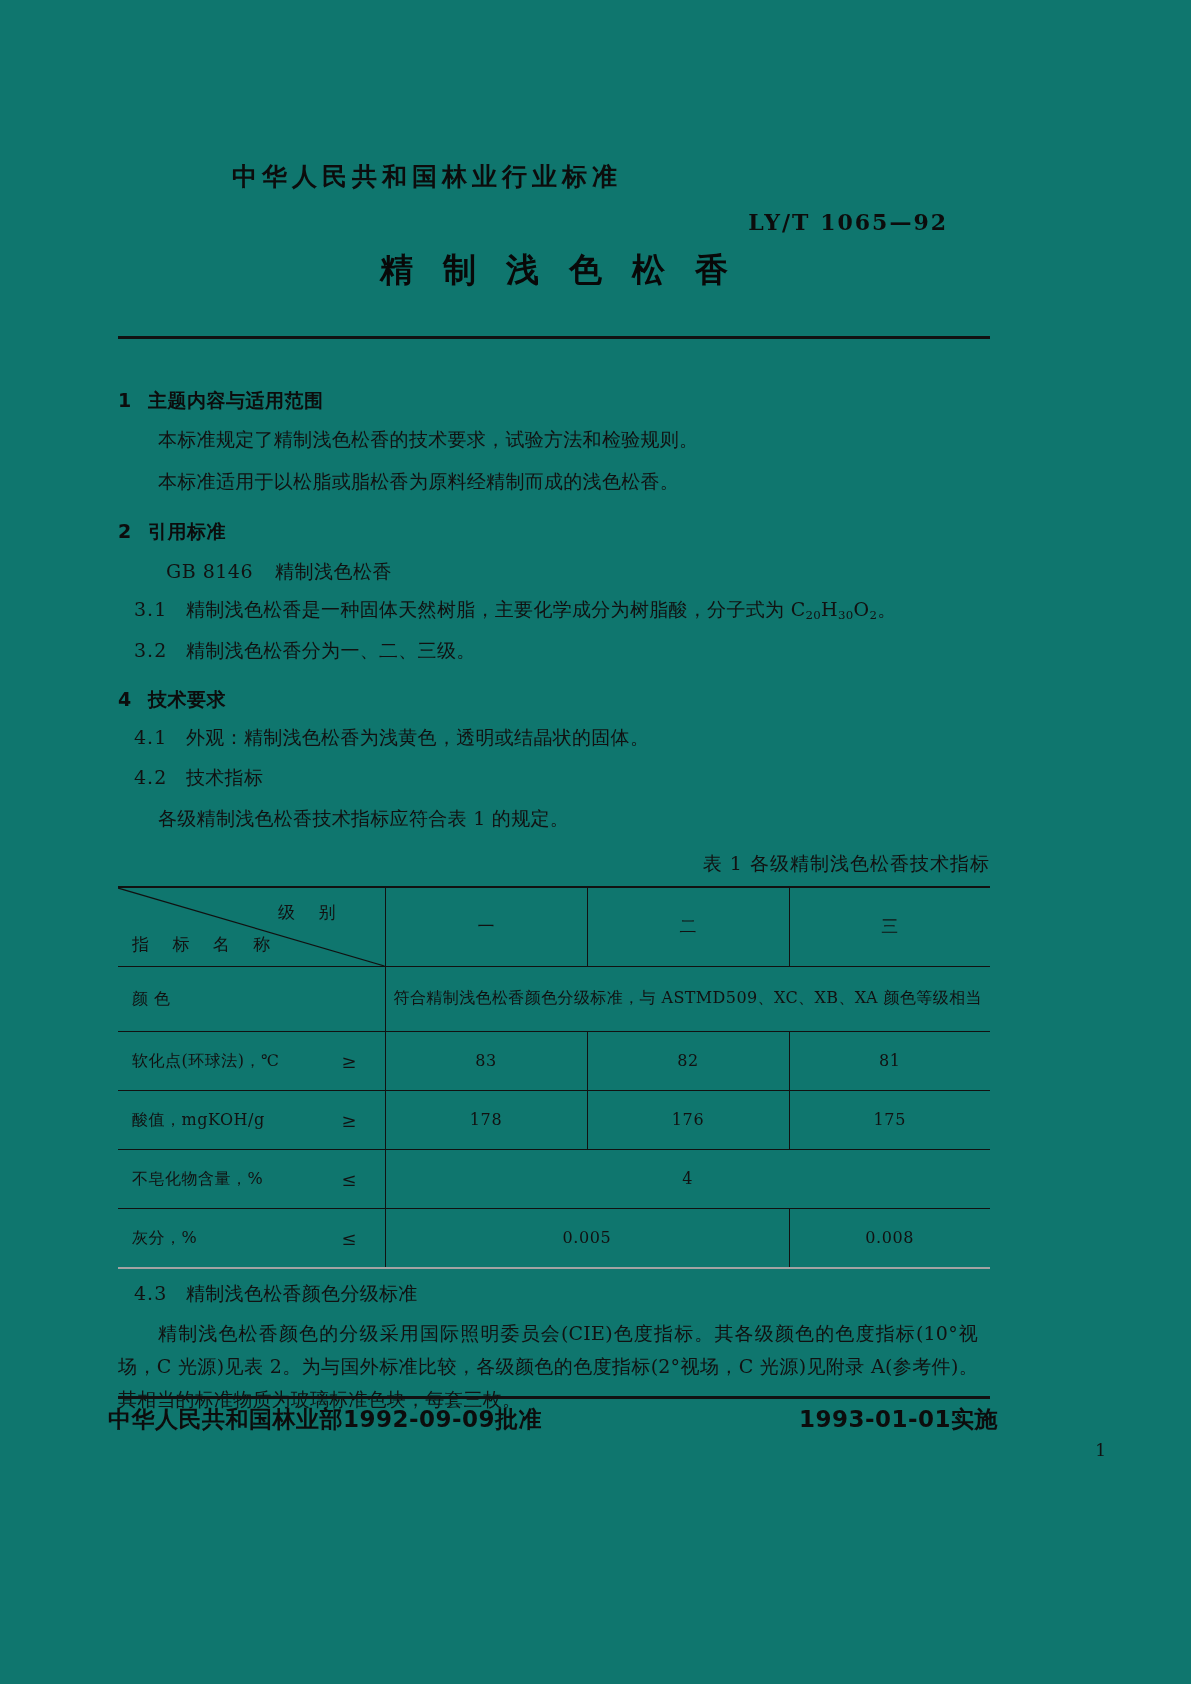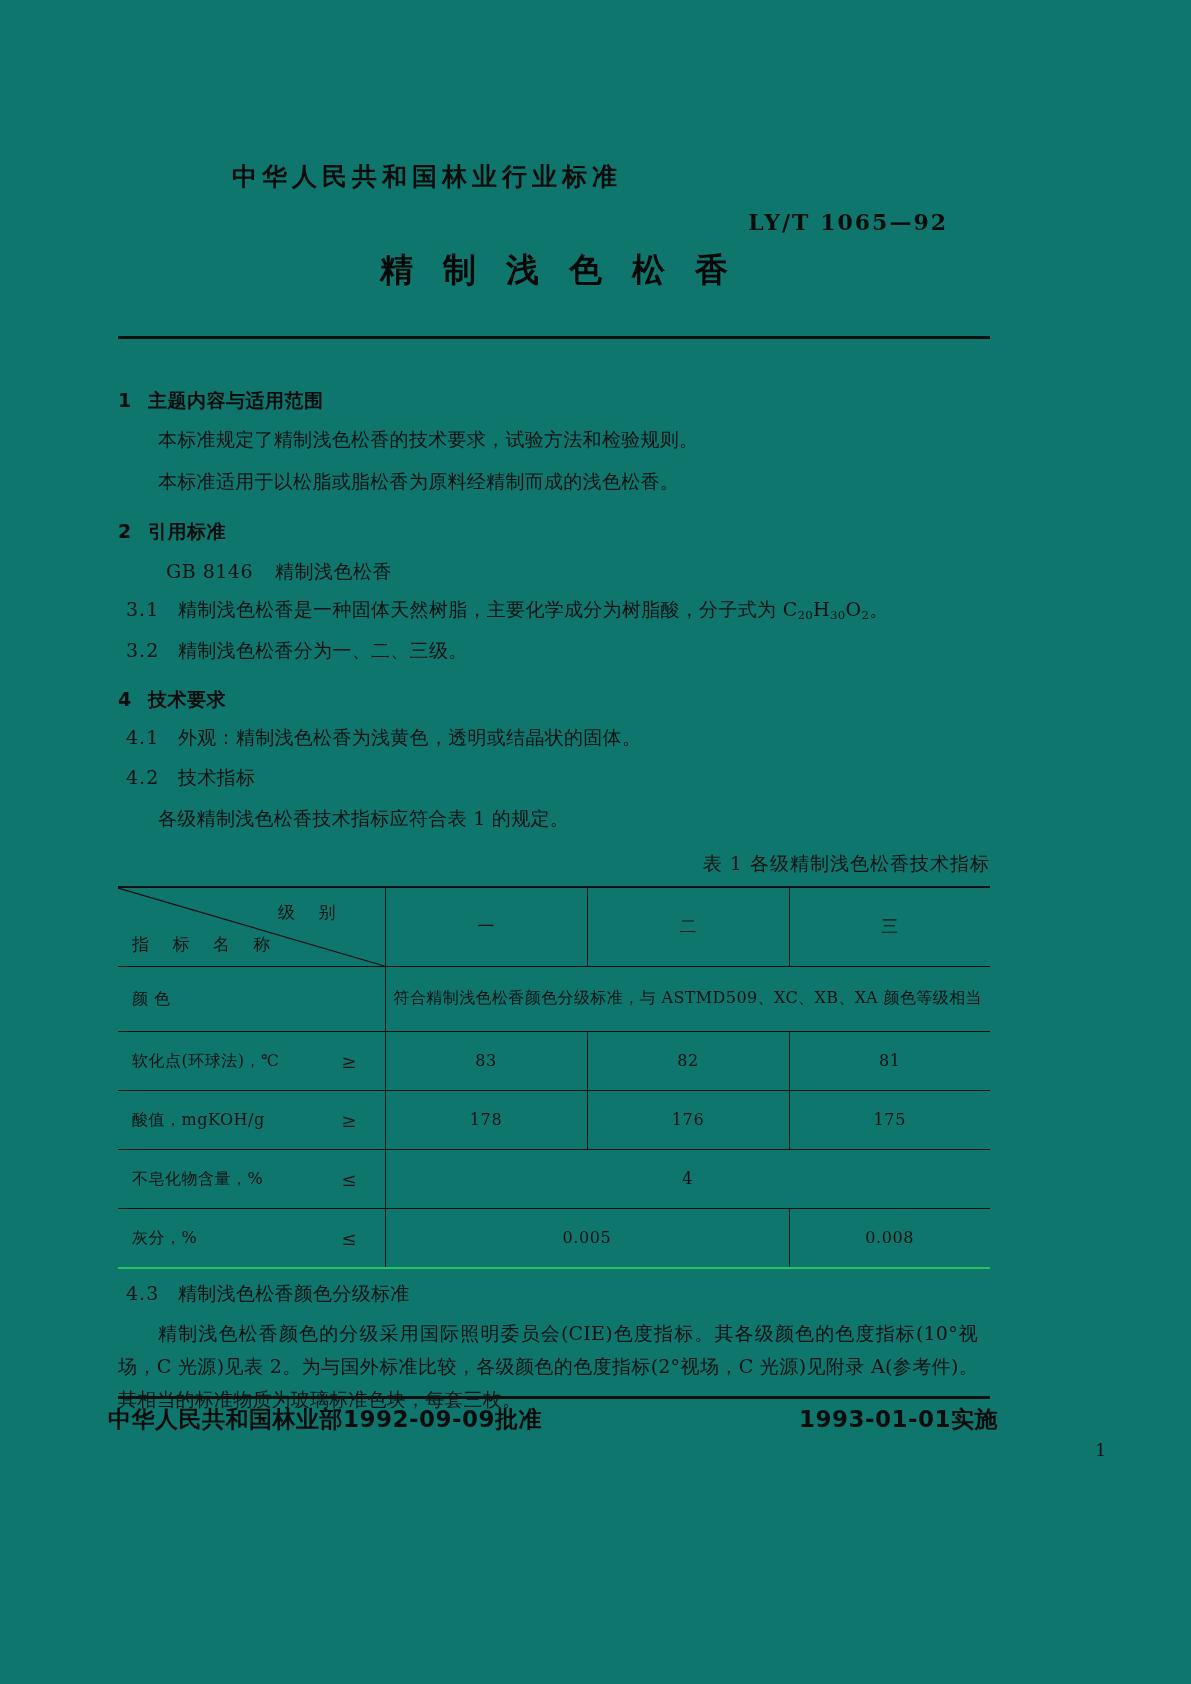--- a/index.html
+++ b/index.html
@@ -84,21 +84,21 @@
   .para {
     font-size: 19px;
     line-height: 1.72;
     margin: 9px 0 0 0;
     text-indent: 40px;
     letter-spacing: 0.3px;
   }
   .subclause {
     font-size: 19px;
     line-height: 1.62;
-    margin: 9px 0 0 8px;
+    margin: 9px 0 0 16px;
     letter-spacing: 0.3px;
   }
   .subclause .num {
     display: inline-block;
     min-width: 52px;
     letter-spacing: 1px;
   }
   .gb-ref {
     font-size: 19px;
     margin: 14px 0 0 0;
@@ -136,21 +136,21 @@
   }
   table.spec td {
     border-right: 1px solid #111;
     border-bottom: 1px solid #111;
     padding: 0;
     vertical-align: middle;
   }
   table.spec tr:first-child td { border-top: 2px solid #111; }
   table.spec td:first-child { border-left: none; }
   table.spec td:last-child { border-right: none; }
-  table.spec tr:last-child td { border-bottom: 2px solid #22c55e; }
+  table.spec tr:last-child td { border-bottom: 2px solid #a3a3a3; }
 
   .hdr-cell {
     position: relative;
     height: 78px;
     overflow: hidden;
   }
   .hdr-cell .diag {
     position: absolute;
     left: 0; top: 0;
     width: 100%;

